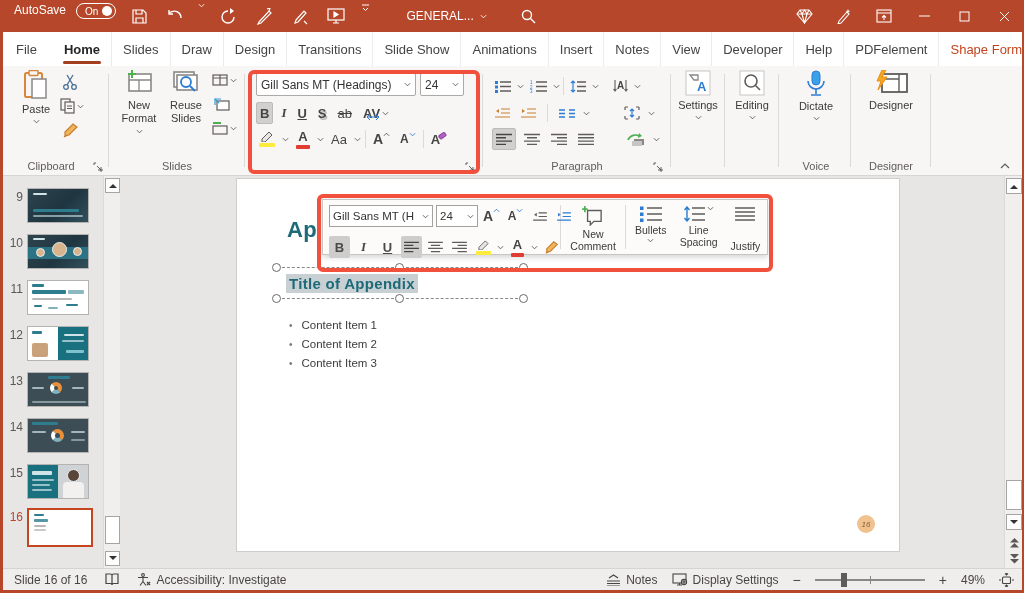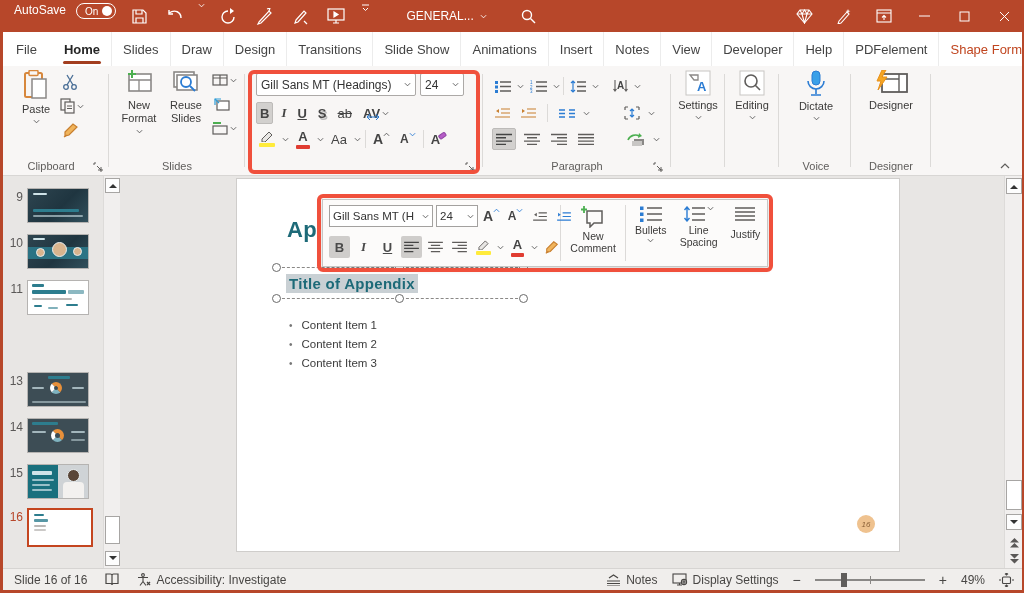--- a/index.html
+++ b/index.html
@@ -64,21 +64,21 @@
   .slide-title{position:absolute;left:50px;top:38px;font-size:22px;font-weight:bold;color:#1d6a78;letter-spacing:.3px}
   .textbox{position:absolute;left:40px;top:88px;width:246px;height:32px;border-top:1px dashed #8a8886;border-bottom:1px dashed #8a8886}
   .textbox-text{position:absolute;left:9px;top:6px;font-size:15px;font-weight:bold;color:#1d6a78;background:#c9d0d4;padding:1px 3px;letter-spacing:.3px}
   .handle{position:absolute;width:9px;height:9px;border-radius:50%;background:#fff;border:1.5px solid #6a6a6a;z-index:5}
   .bullets{position:absolute;left:52px;top:140px;font-size:11.5px;color:#3c3c3c}
   .bullets .bi{display:flex;gap:9px;margin-bottom:7px;align-items:baseline}
   .bullets .dot{color:#777;font-size:10px}
   .page-bubble{position:absolute;left:620px;top:336px;width:18px;height:18px;border-radius:50%;background:#efc28f;color:#8c6138;font-size:8px;font-style:italic;display:flex;align-items:center;justify-content:center}
 
   
-  .minibar{position:absolute;left:322px;top:199px;width:446px;height:68px;background:#fcfbfa;border:1px solid #c8c6c4;box-shadow:0 2px 6px rgba(0,0,0,.18);z-index:30;display:flex}
+  .minibar{position:absolute;left:322px;top:199px;width:446px;height:56px;background:#fcfbfa;border:1px solid #c8c6c4;box-shadow:0 2px 6px rgba(0,0,0,.18);z-index:30;display:flex}
   .mb-left{width:242px;position:relative}
   .mb-row{position:absolute;display:flex;align-items:center;gap:2px}
   .mb-combo{display:flex;align-items:center;justify-content:space-between;background:#fff;border:1px solid #a3a19f;font-size:11.5px;color:#333;padding:0 3px;height:22px}
   .mb-btn{display:flex;align-items:center;justify-content:center;height:22px;min-width:21px;border-radius:2px;color:#4a4a4a;padding:0 2px}
   .mb-btn.pressed{background:#cfcdcb}
   .mb-big{display:flex;flex-direction:column;align-items:center;justify-content:flex-start;gap:2px;padding:6px 5px 2px;font-size:10.5px;color:#3b3a39;text-align:center;line-height:1.15}
   .mb-sep{width:1px;background:#dcdad8;margin:5px 2px}
 
   
   .rscroll{position:absolute;right:2px;top:176px;width:18px;bottom:25px;background:#f1efee;border-left:1px solid #dddbd9;z-index:20}
@@ -656,20 +656,31 @@
   <div class="thumb-row" style="top:104px">
     <span class="thumb-num">11</span>
     <div class="thumb-box">
       <span class="t-tealline" style="left:4px;top:3px;width:12px;height:3px"></span>
       <span class="t-tealline" style="left:4px;top:9px;width:34px;height:4px"></span>
       <span class="t-tealline" style="left:40px;top:9px;width:16px;height:4px;opacity:.55"></span>
       <span class="t-line" style="left:4px;top:17px;width:40px;background:#b9b7b5"></span>
       <span class="t-tealline" style="left:6px;top:24px;width:8px;height:2px"></span>
       <span class="t-tealline" style="left:20px;top:26px;width:10px;height:2px;opacity:.6"></span>
       <span class="t-tealline" style="left:38px;top:23px;width:12px;height:2px"></span>
+    </div>
+  </div>
+  <div class="thumb-row" style="top:150px">
+    <span class="thumb-num">12</span>
+    <div class="thumb-box">
+      <span style="position:absolute;right:0;top:0;bottom:0;width:30px;background:#19707e"></span>
+      <span class="t-line" style="right:4px;top:7px;width:20px;height:2px"></span>
+      <span class="t-line" style="right:4px;top:13px;width:22px;height:2px;opacity:.7"></span>
+      <span class="t-line" style="right:4px;top:23px;width:18px;height:3px;background:#7fc2cd"></span>
+      <span class="t-tealline" style="left:4px;top:4px;width:10px;height:3px"></span>
+      <span class="t-circ" style="left:4px;top:16px;width:16px;height:14px;border-radius:2px;background:#c9a27b;border:none"></span>
     </div>
   </div>
   <div class="thumb-row" style="top:196px">
     <span class="thumb-num">13</span>
     <div class="thumb-box" style="background:#3d4d55">
       <span class="t-line" style="left:20px;top:3px;width:22px;height:3px;background:#2d7d8e"></span>
       <span class="t-donut" style="left:22px;top:9px;width:12px;height:12px"></span>
       <span class="t-line" style="left:4px;top:14px;width:12px;height:2px;opacity:.7"></span>
       <span class="t-line" style="right:4px;top:14px;width:12px;height:2px;opacity:.7"></span>
       <span class="t-line" style="left:4px;top:28px;width:54px;height:2px;opacity:.5"></span>
@@ -877,21 +888,21 @@
       <svg class="cv" viewBox="0 0 8 5">
           <path d="M1 1l3 3 3-3" fill="none" stroke="#555"></path>
         </svg>
     </span>
     <span><span>Line</span><br><span>Spacing</span></span>
   </div>
   <div class="mb-big" style="width:44px">
     <svg width="20" height="16" viewBox="0 0 20 16" stroke="#5f5d5b" stroke-width="1.6">
         <path d="M0 2h20M0 6h20M0 10h20M0 14h20"></path>
       </svg>
-    <span style="margin-top:4px">Justify</span>
+    <span style="margin-top:16px">Justify</span>
   </div>
 </div>
 
 <div class="hl-box" style="left:248px;top:70px;width:232px;height:104px"></div>
 <div class="hl-box" style="left:317px;top:194px;width:456px;height:78px"></div>
 
 <div class="rscroll">
   <div class="arrowbox" style="top:2px">
       <svg width="8" height="5" viewBox="0 0 8 5">
         <path d="M0 5l4-4 4 4z" fill="#333"></path>

